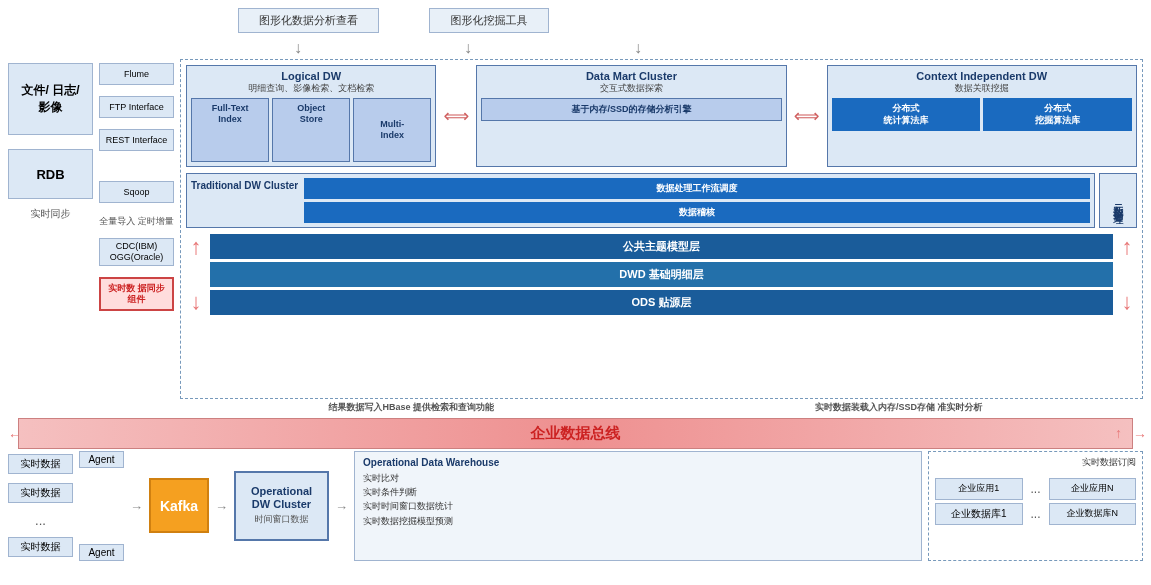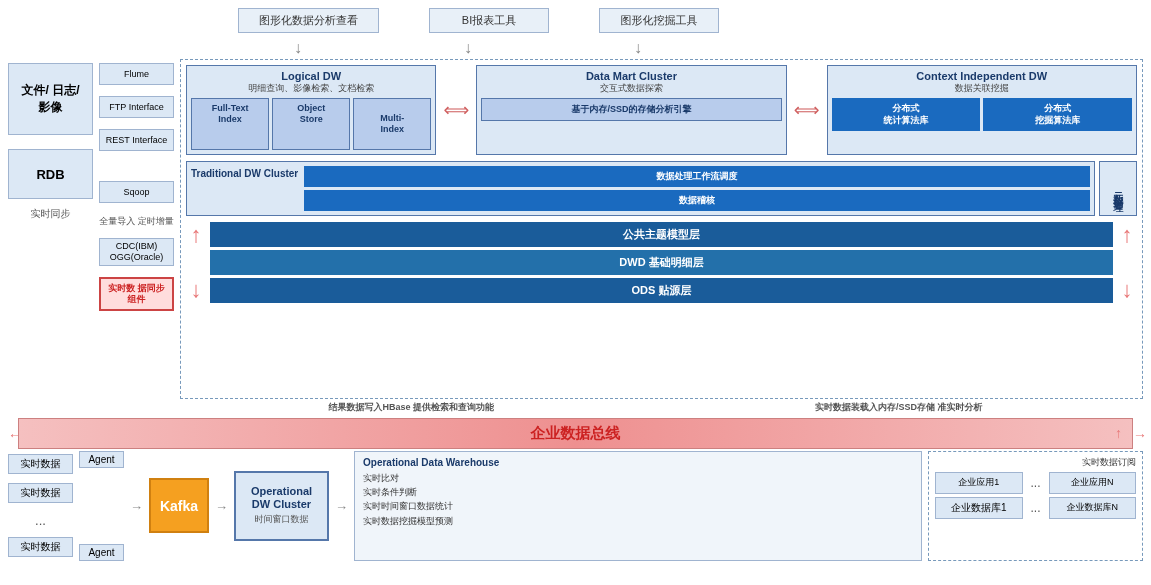--- a/index.html
+++ b/index.html
@@ -28,21 +28,20 @@
       min-width: 120px;
     }
   </style>
 </head>
 <body>
 
 <div class="main-container">
 
   <div style="display:flex; margin-left:230px; gap:50px; margin-bottom:6px; justify-content:flex-start;">
     <div class="tool-box">图形化数据分析查看</div>
-    <div class="tool-box">BI报表工具</div>
     <div class="tool-box">图形化挖掘工具</div>
   </div>
 
   <div style="display:flex; margin-left:230px; gap:50px; margin-bottom:2px; justify-content:flex-start;">
     <div style="width:120px; text-align:center; color:#888; font-size:16px;">↓</div>
     <div style="width:120px; text-align:center; color:#888; font-size:16px;">↓</div>
     <div style="width:120px; text-align:center; color:#888; font-size:16px;">↓</div>
   </div>
 
   <div style="display:flex; gap:6px; height:340px;">
@@ -79,21 +78,21 @@
       <div style="display:flex; gap:5px; margin-bottom:3px;">
 
         <div style="border:1.5px solid #5577aa; background:#dce8f5; padding:4px; flex:1.2;">
           <div style="font-weight:bold; font-size:11px; color:#1a3a6a; text-align:center;">Logical DW</div>
           <div style="font-size:9px; color:#444; text-align:center; margin-bottom:3px;">明细查询、影像检索、文档检索</div>
           <div style="display:flex; gap:3px;">
             <div style="border:1.5px solid #5577aa; background:#b8ccec; padding:4px 2px; text-align:center; font-size:9px; font-weight:bold; color:#1a3a6a; flex:1; line-height:1.2; white-space:pre-line;">Full-Text
 Index</div>
             <div style="border:1.5px solid #5577aa; background:#b8ccec; padding:4px 2px; text-align:center; font-size:9px; font-weight:bold; color:#1a3a6a; flex:1; line-height:1.2; white-space:pre-line;">Object
 Store</div>
-            <div style="border:1.5px solid #5577aa; background:#b8ccec; padding:14px 2px; text-align:center; font-size:9px; font-weight:bold; color:#1a3a6a; flex:1; line-height:1.2; white-space:pre-line;">Multi-
+            <div style="border:1.5px solid #5577aa; background:#b8ccec; padding:20px 2px; text-align:center; font-size:9px; font-weight:bold; color:#1a3a6a; flex:1; line-height:1.2; white-space:pre-line;">Multi-
 Index</div>
           </div>
         </div>
 
         <div style="display:flex; align-items:center; color:#d06060; font-size:18px; padding:0 2px;">⟺</div>
 
         <div style="border:1.5px solid #5577aa; background:#dce8f5; padding:4px; flex:1.5; text-align:center;">
           <div style="font-weight:bold; font-size:11px; color:#1a3a6a;">Data Mart Cluster</div>
           <div style="font-size:9px; color:#444; margin-bottom:3px;">交互式数据探索</div>
           <div style="border:1.5px solid #5577aa; background:#b8ccec; padding:4px; font-size:9px; font-weight:bold; color:#1a3a6a;">基于内存/SSD的存储分析引擎</div>
@@ -207,21 +206,21 @@
       <div style="font-weight:bold; font-size:10px; color:#1a3a6a; margin-bottom:3px;">Operational Data Warehouse</div>
       <div style="font-size:9px; color:#333; line-height:1.6;">
         <div>实时比对</div>
         <div>实时条件判断</div>
         <div>实时时间窗口数据统计</div>
         <div>实时数据挖掘模型预测</div>
       </div>
     </div>
 
     <div style="border:1.5px dashed #7799bb; padding:4px 6px; width:215px; flex-shrink:0;">
-      <div style="font-size:9px; color:#333; text-align:right; margin-bottom:3px;">实时数据订阅</div>
+      <div style="font-size:9px; color:#333; text-align:right; margin-bottom:9px;">实时数据订阅</div>
       <div style="display:grid; grid-template-columns:1fr 20px 1fr; grid-template-rows:1fr 1fr; gap:3px;">
         <div style="border:1px solid #a0b4d0; background:#dce8f5; padding:3px 4px; text-align:center; font-size:9px;">企业应用1</div>
         <div style="text-align:center; font-size:12px; color:#555; display:flex; align-items:center; justify-content:center;">...</div>
         <div style="border:1px solid #a0b4d0; background:#dce8f5; padding:3px 4px; text-align:center; font-size:9px;">企业应用N</div>
         <div style="border:1px solid #a0b4d0; background:#dce8f5; padding:3px 4px; text-align:center; font-size:10px;">企业数据库1</div>
         <div style="text-align:center; font-size:12px; color:#555; display:flex; align-items:center; justify-content:center;">...</div>
         <div style="border:1px solid #a0b4d0; background:#dce8f5; padding:3px 4px; text-align:center; font-size:9px;">企业数据库N</div>
       </div>
     </div>
 

